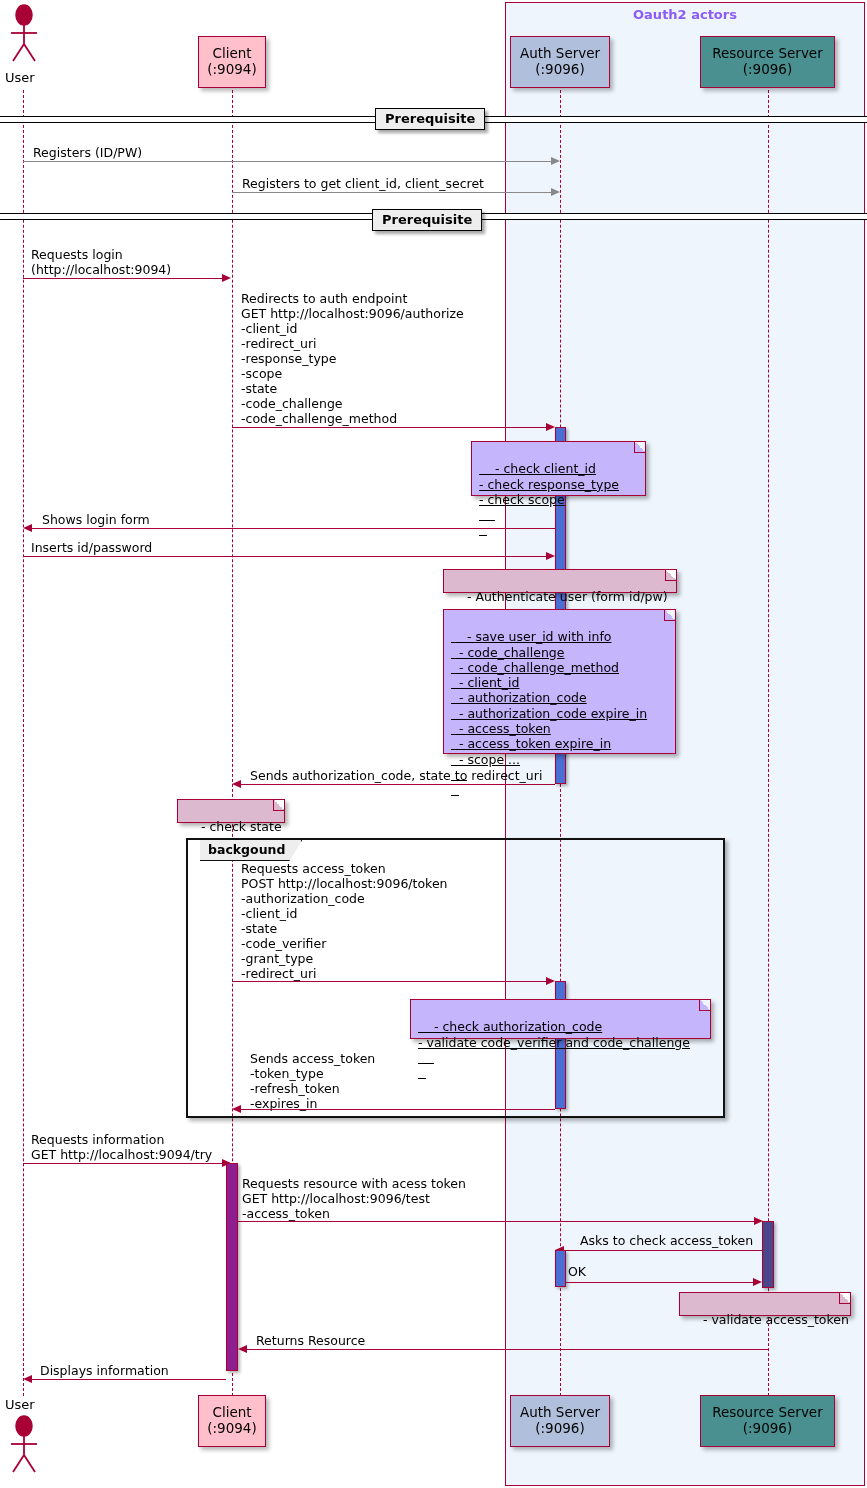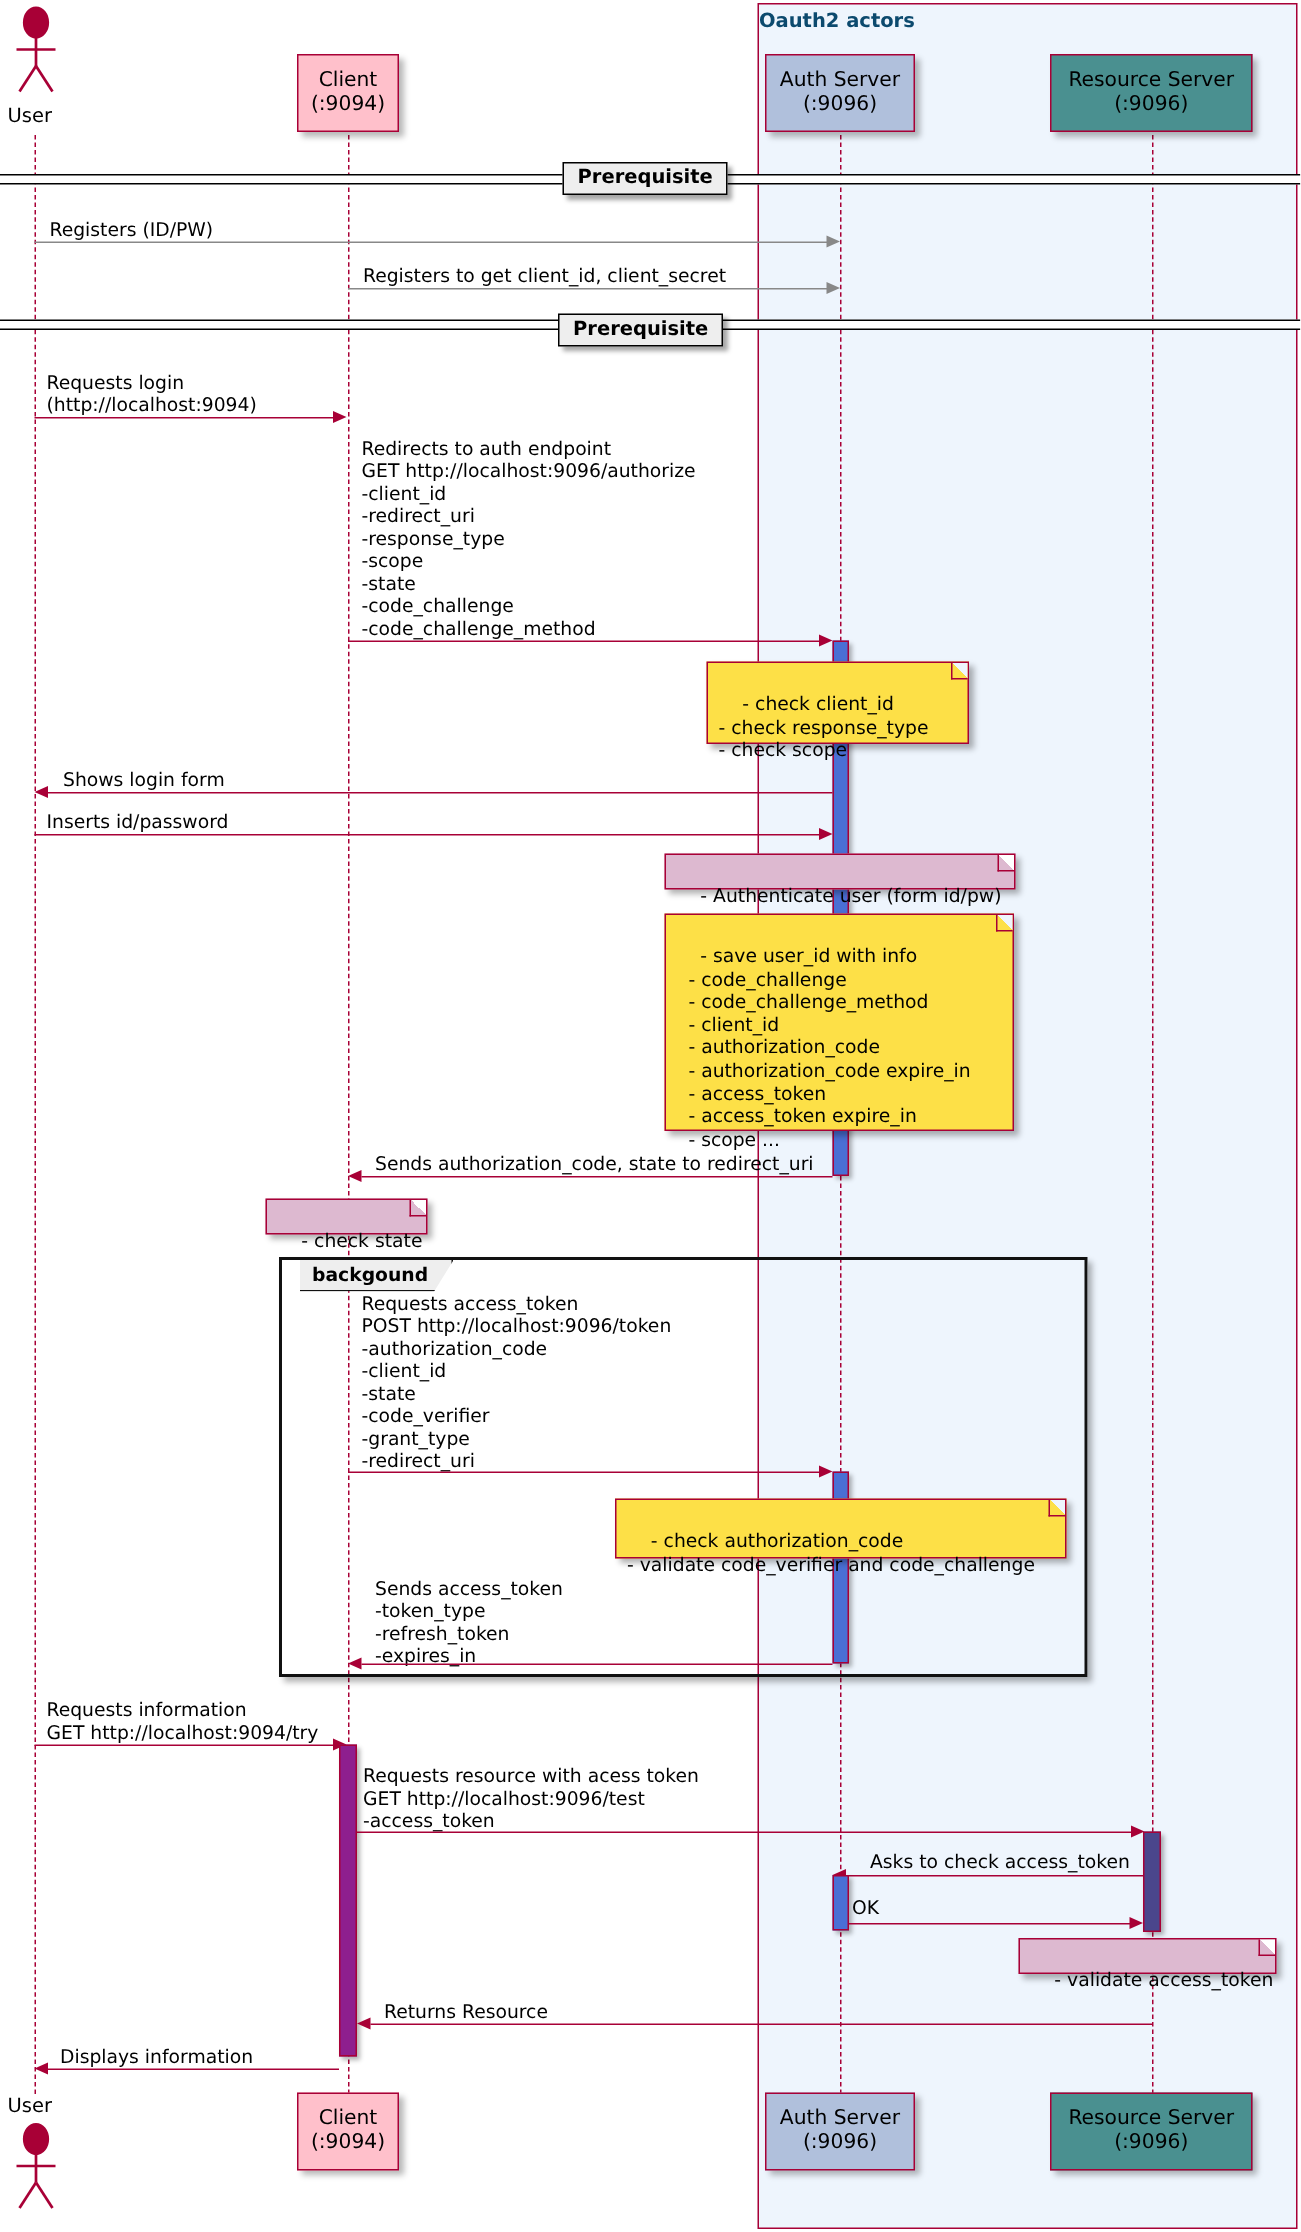--- a/index.html
+++ b/index.html
@@ -11,21 +11,21 @@
 
   
   .boxgroup{
     position:absolute;
     background:#EEF5FD;
     border:1.5px solid #A80036;
     box-sizing:border-box;
   }
   .boxgroup-title{
     position:absolute;left:0;right:0;top:4px;
-    text-align:left;font-weight:bold;font-size:13px;color:#0c4a6e;
+    text-align:center;font-weight:bold;font-size:13px;color:#8b5cf6;
   }
 
   
   .participant{
     position:absolute;box-sizing:border-box;
     border:1.5px solid #A80036;
     display:flex;flex-direction:column;align-items:center;justify-content:center;
     font-size:13.5px;color:#000;line-height:1.15;
     box-shadow:3px 3px 4px rgba(0,0,0,.28);
     text-align:center;
@@ -77,21 +77,21 @@
   }
 
   
   .note{
     position:absolute;box-sizing:border-box;
     border:1.2px solid #A80036;
     font-size:12.5px;color:#000;line-height:15.3px;
     padding:4px 7px 4px 7px;white-space:pre;
     box-shadow:3px 3px 4px rgba(0,0,0,.3);
   }
-  .note.blue{background:#fde047;}
+  .note.blue{background:#c4b5fd;text-decoration:underline;}
   .note.pink{background:#DDB9D0;}
   .note .fold{
     position:absolute;top:0;right:0;width:11px;height:11px;
     background:linear-gradient(225deg,#fff 0 50%,transparent 50% 100%);
     border-left:1.2px solid #A80036;border-bottom:1.2px solid #A80036;
     box-sizing:border-box;
   }
   .note.blue .fold{background:linear-gradient(225deg,#EEF5FD 0 50%,transparent 50% 100%);}
   .note.pink .fold{background:linear-gradient(225deg,#fff 0 50%,transparent 50% 100%);}
 

